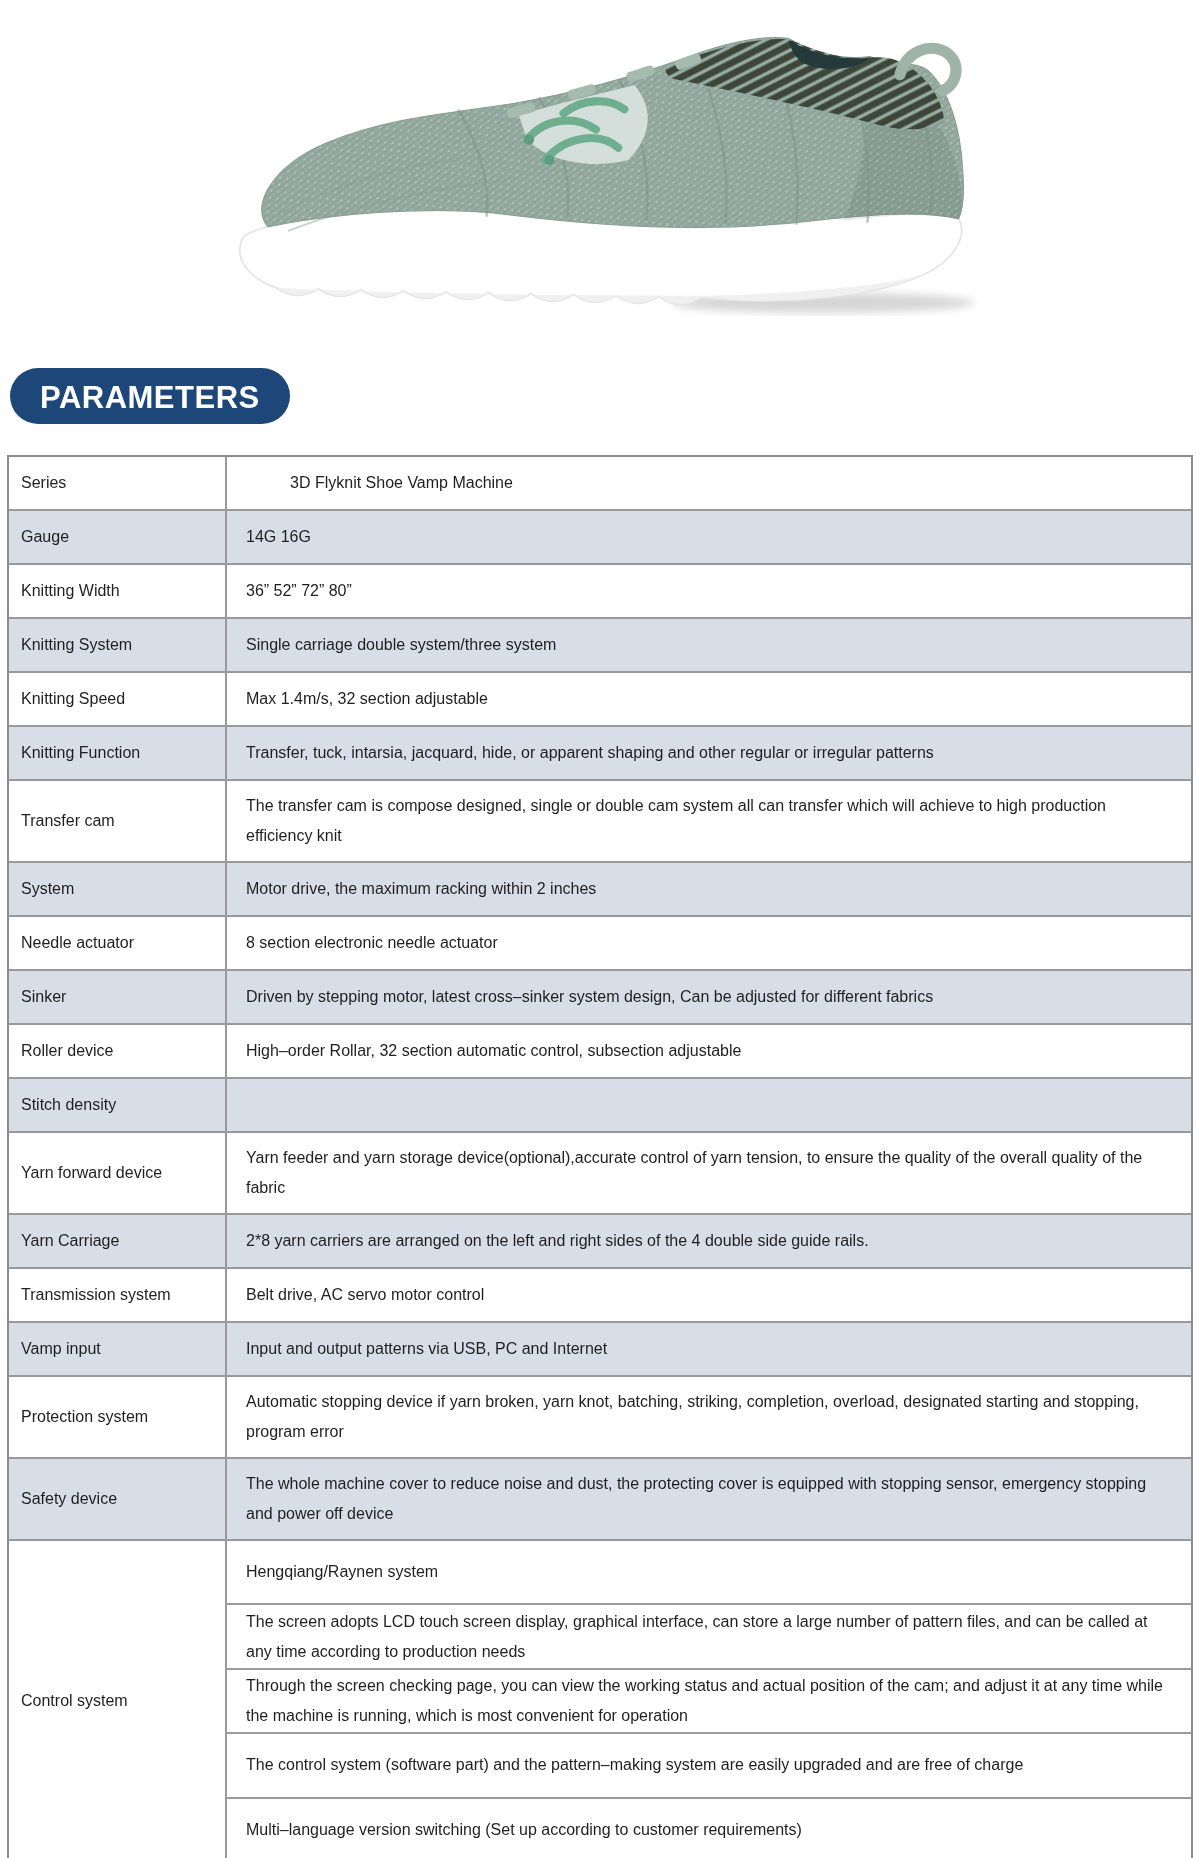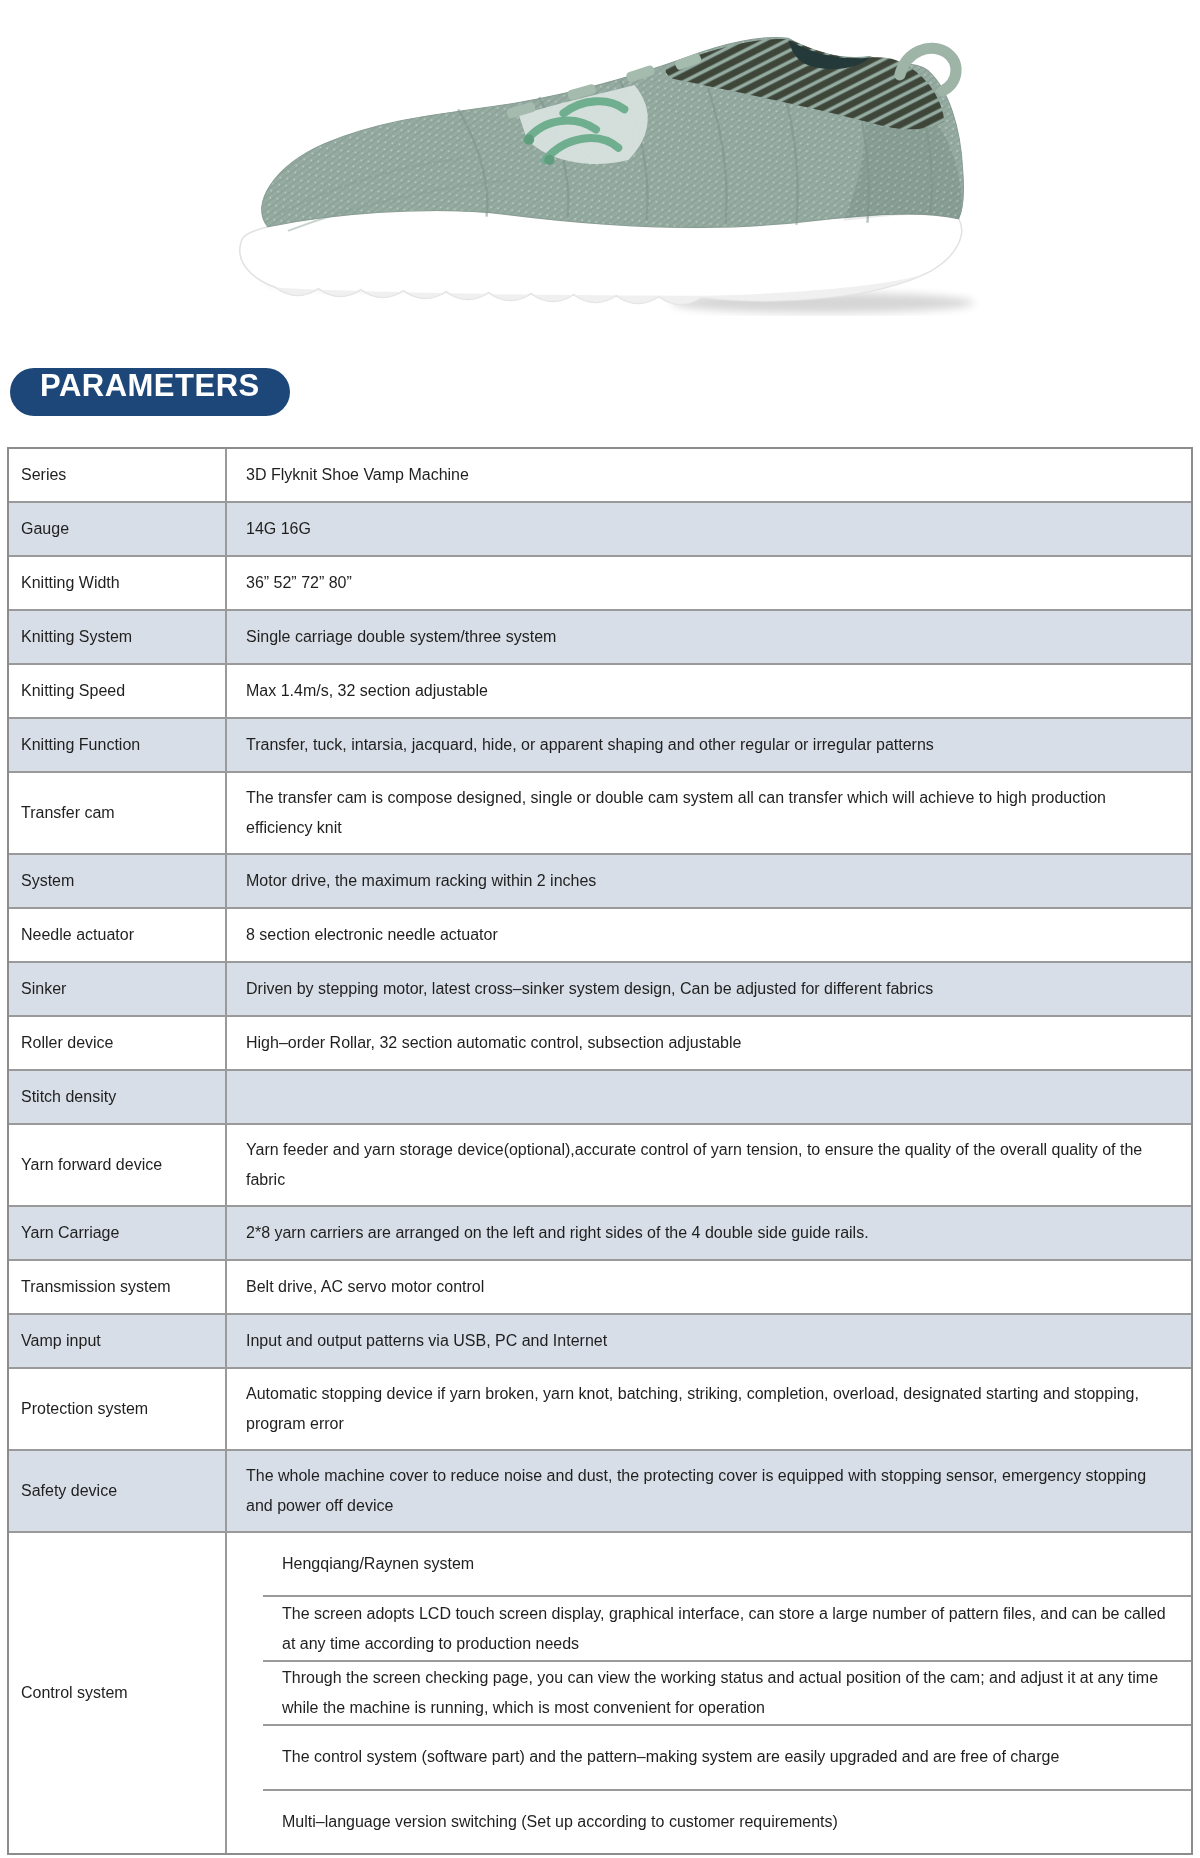--- a/index.html
+++ b/index.html
@@ -11,36 +11,36 @@
   *{box-sizing:border-box;}
   html,body{margin:0;padding:0;background:#ffffff;}
   body{font-family:"Liberation Sans","DejaVu Sans",sans-serif;color:var(--text);}
   .page{width:1200px;min-height:1858px;margin:0 auto;background:#ffffff;padding-bottom:30px;}
 
   
   .hero{height:340px;display:flex;justify-content:center;align-items:flex-start;padding-top:16px;overflow:hidden;}
   .hero svg{display:block;}
 
   
-  .badge{display:inline-flex;align-items:flex-start;justify-content:center;
-    margin:28px 0 0 10px;height:48px;padding:0 30px;border-radius:28px;
+  .badge{display:inline-flex;align-items:flex-end;justify-content:center;
+    margin:28px 0 0 10px;height:56px;padding:8px 30px;border-radius:28px;
     background:var(--accent);}
   .badge span{color:#ffffff;font-size:31px;font-weight:700;letter-spacing:.5px;}
 
   
   .param-table{margin:31px 7px 0 7px;border:2px solid #8c8c8c;background:#ffffff;}
   .row{display:flex;border-top:2px solid var(--border);}
-  .row:first-child{border-top:none;}
+  .row:first-child{border-top:none;gap:44px;}
   .row.shaded{background:var(--row-shade);}
   .cell{font-size:16px;line-height:30px;}
   .label-cell{width:218px;flex:0 0 218px;padding:10px 6px 10px 12px;
     border-right:2px solid var(--border);display:flex;align-items:center;min-height:52px;}
   .value-cell{flex:1;padding:10px 16px 10px 19px;display:flex;align-items:center;min-height:52px;}
   .value-group{flex:1;display:flex;flex-direction:column;}
-  .value-group .value-cell{border-top:2px solid var(--border);margin-left:36px;}
+  .value-group .value-cell{border-top:2px solid var(--border);}
   .value-group .value-cell:first-child{border-top:none;}
 </style>
 </head>
 <body>
 
 <div class="page">
 
   
   <div class="hero">
     <svg width="770" height="300" viewBox="0 0 760 296" xmlns="http://www.w3.org/2000/svg">

